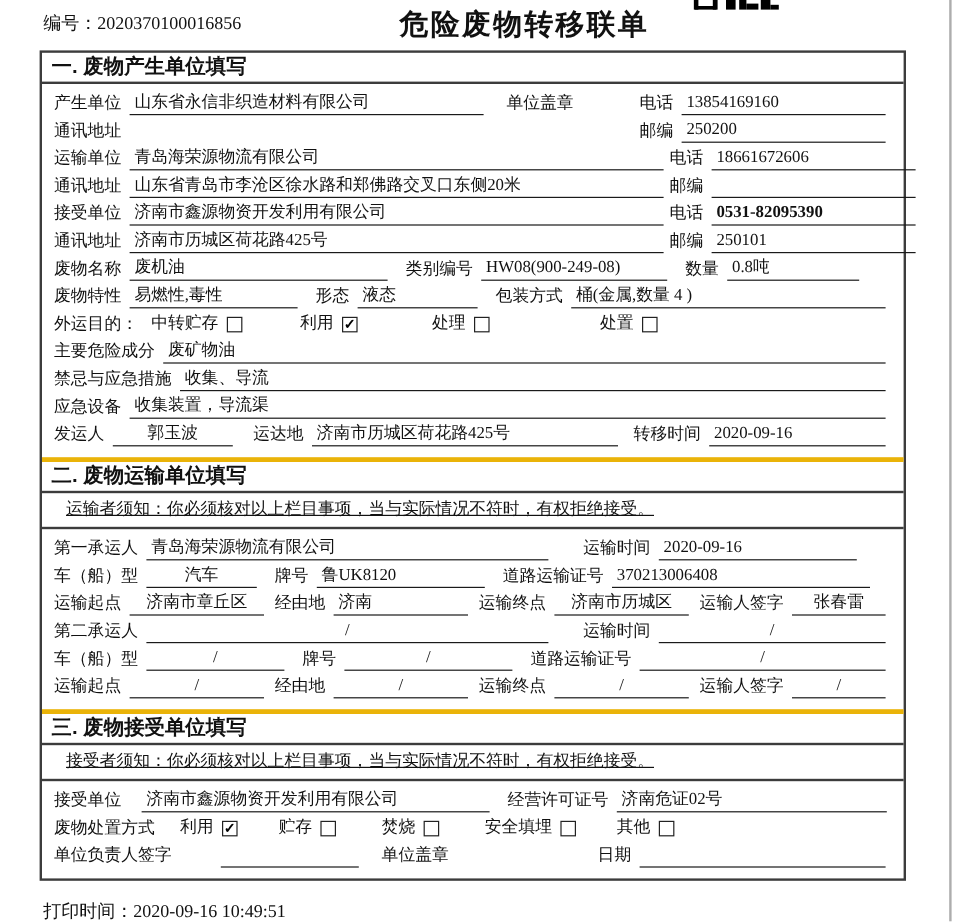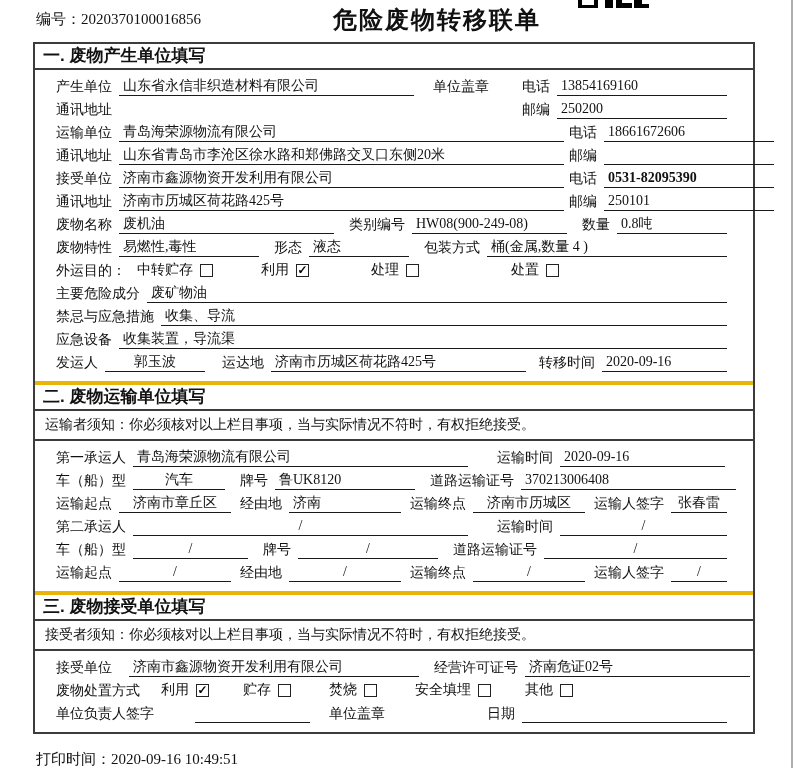--- a/index.html
+++ b/index.html
@@ -17,22 +17,22 @@
   .formtbl{
     position:absolute;left:33px;top:42px;width:722px;
     border:2px solid #3c3c3c;background:#fff;box-sizing:border-box;
   }
   .sec-head{
     font-family:"Liberation Sans","DejaVu Sans",sans-serif;
     font-weight:bold;font-size:17px;line-height:20px;padding:2px 8px;
     border-bottom:2px solid #3c3c3c;
   }
   .sec-head-mid{border-top:4px solid #eab308;}
-  .notice{font-size:14px;line-height:20px;padding:4px 10px;border-bottom:2px solid #3c3c3c;}
-  .sec-body{padding:4px 11px 8px;}
+  .notice{font-size:14px;line-height:20px;padding:4px 20px;border-bottom:2px solid #3c3c3c;text-decoration:underline;}
+  .sec-body{padding:4px 0 8px;}
   .frow{display:flex;align-items:flex-end;height:23px;padding:0 10px;font-size:14px;}
   .lbl{white-space:nowrap;line-height:19px;margin:0 7px 1px 0;flex:0 0 auto;}
   .val{
     border-bottom:1px solid #1a1a1a;line-height:19px;margin:0 5px 1px 0;
     padding:0 4px;white-space:nowrap;overflow:hidden;flex:0 0 auto;
     box-sizing:border-box;text-align:left;
   }
   .val.ctr{text-align:center;}
   .val.grow{flex:1 1 auto;}
   .gap{flex:0 0 auto;}

